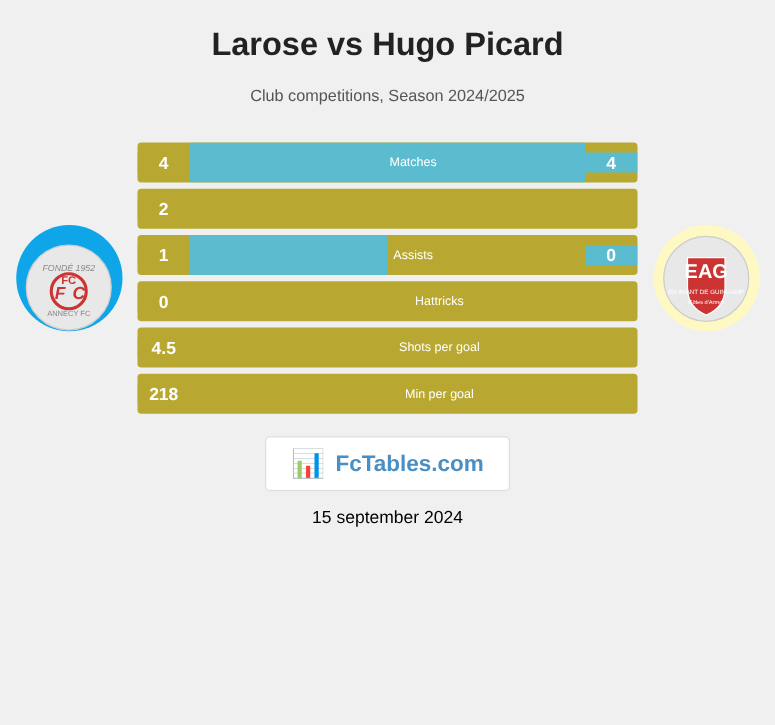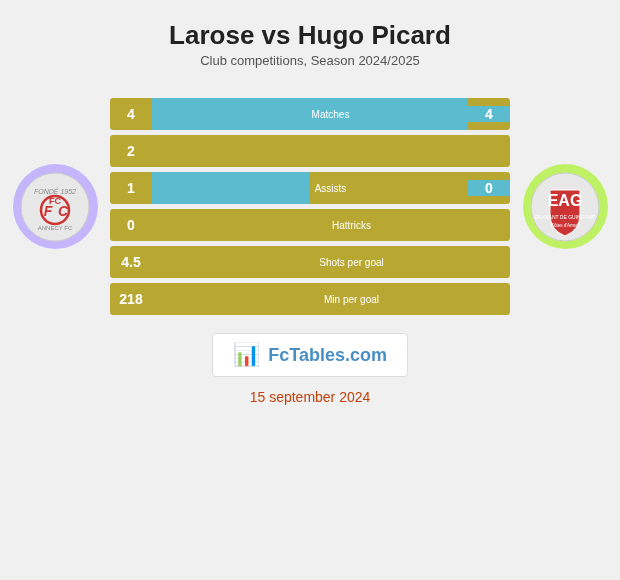--- a/index.html
+++ b/index.html
@@ -12,21 +12,21 @@
       flex-direction: column;
       align-items: center;
       padding: 20px 10px;
     }
 
     .title {
       font-size: 26px;
       font-weight: bold;
       color: #222;
       text-align: center;
-      margin-bottom: 2px;
+      margin-bottom: 18px;
     }
 
     .subtitle {
       font-size: 13px;
       color: #555;
       text-align: center;
       margin-bottom: 30px;
     }
 
     .main-content {
@@ -43,32 +43,32 @@
       flex-shrink: 0;
       display: flex;
       justify-content: center;
       align-items: center;
     }
 
     .logo-left {
       width: 85px;
       height: 85px;
       border-radius: 50%;
-      background: #c4b5fd;
-      display: flex;
-      align-items: center;
+      background: #0ea5e9;
+      display: flex;
+      align-items: flex-end;
       justify-content: center;
       overflow: hidden;
     }
 
     .logo-right {
       width: 85px;
       height: 85px;
       border-radius: 50%;
-      background: #bef264;
+      background: #fef9c3;
       display: flex;
       align-items: center;
       justify-content: center;
       overflow: hidden;
     }
 
     .stats-area {
       flex: 1;
       display: flex;
       flex-direction: column;
@@ -158,21 +158,21 @@
     }
 
     .fctables-text {
       font-size: 18px;
       color: #4a8fc4;
       font-weight: bold;
     }
 
     .date-text {
       font-size: 14px;
-      color: #c2410c;
+      color: #000000;
       text-align: right;
       margin-top: 12px;
     }
 
     
     .annecy-logo {
       width: 70px;
       height: 70px;
     }
 

